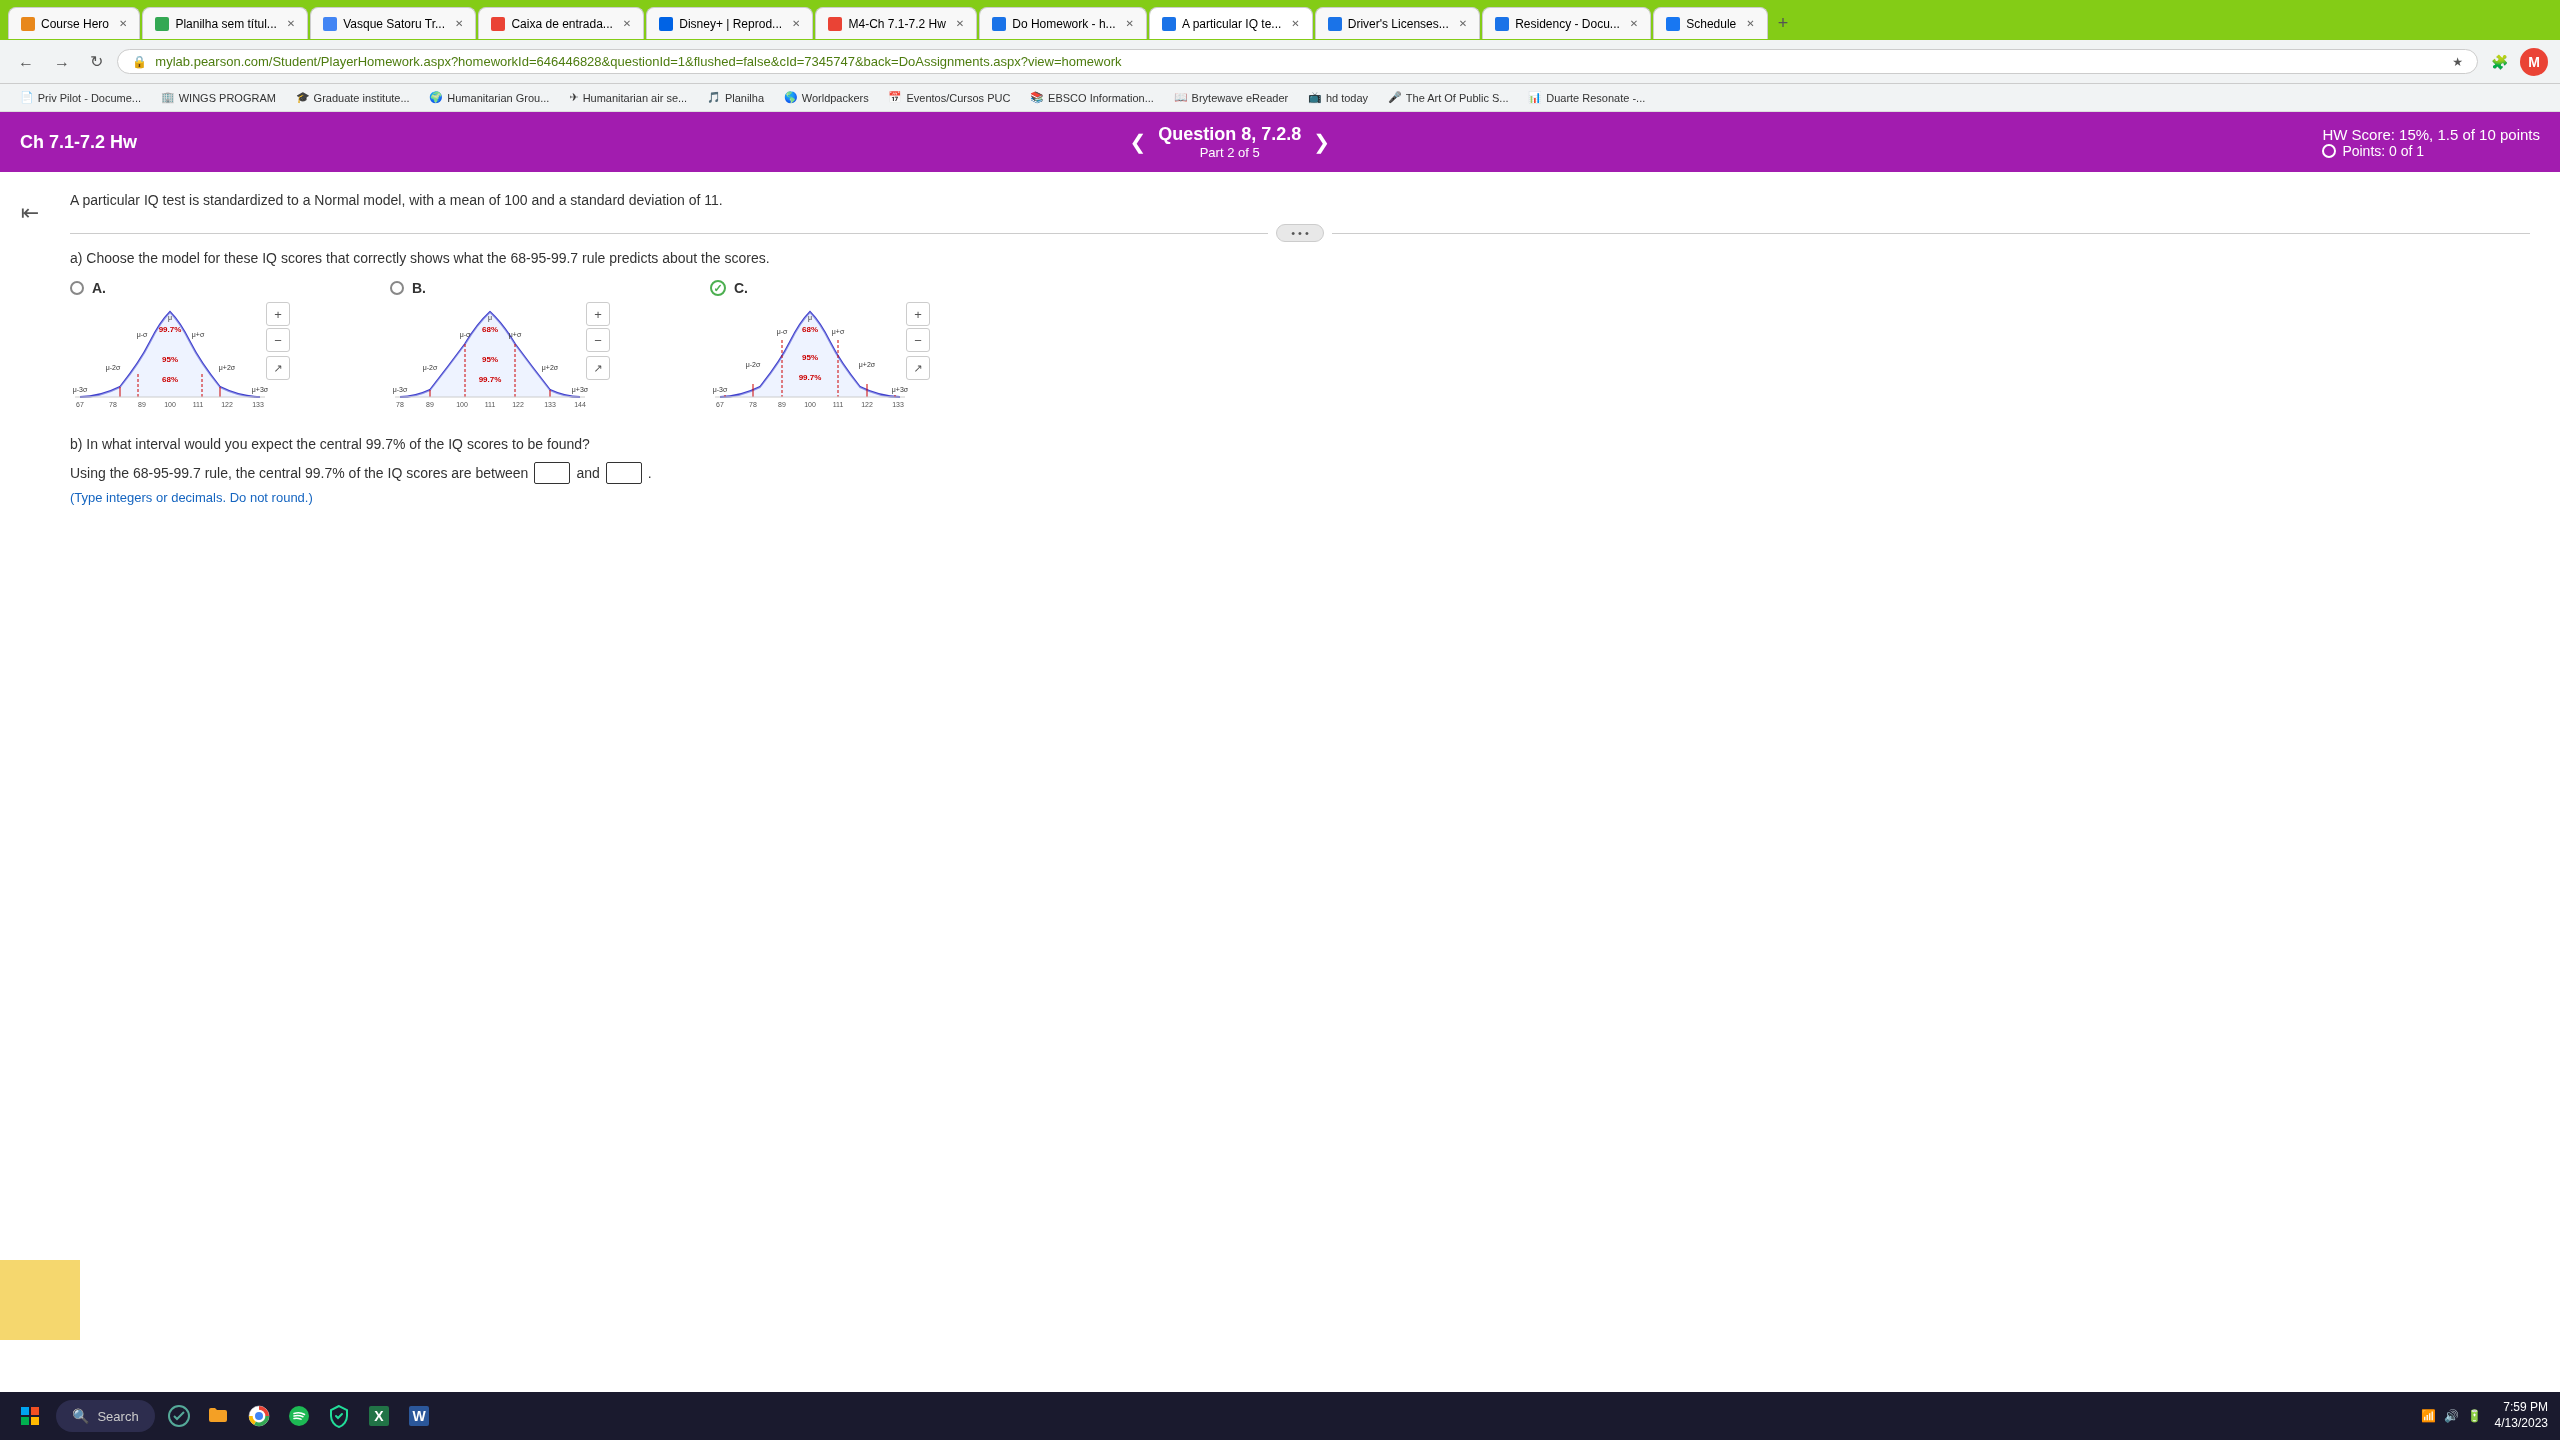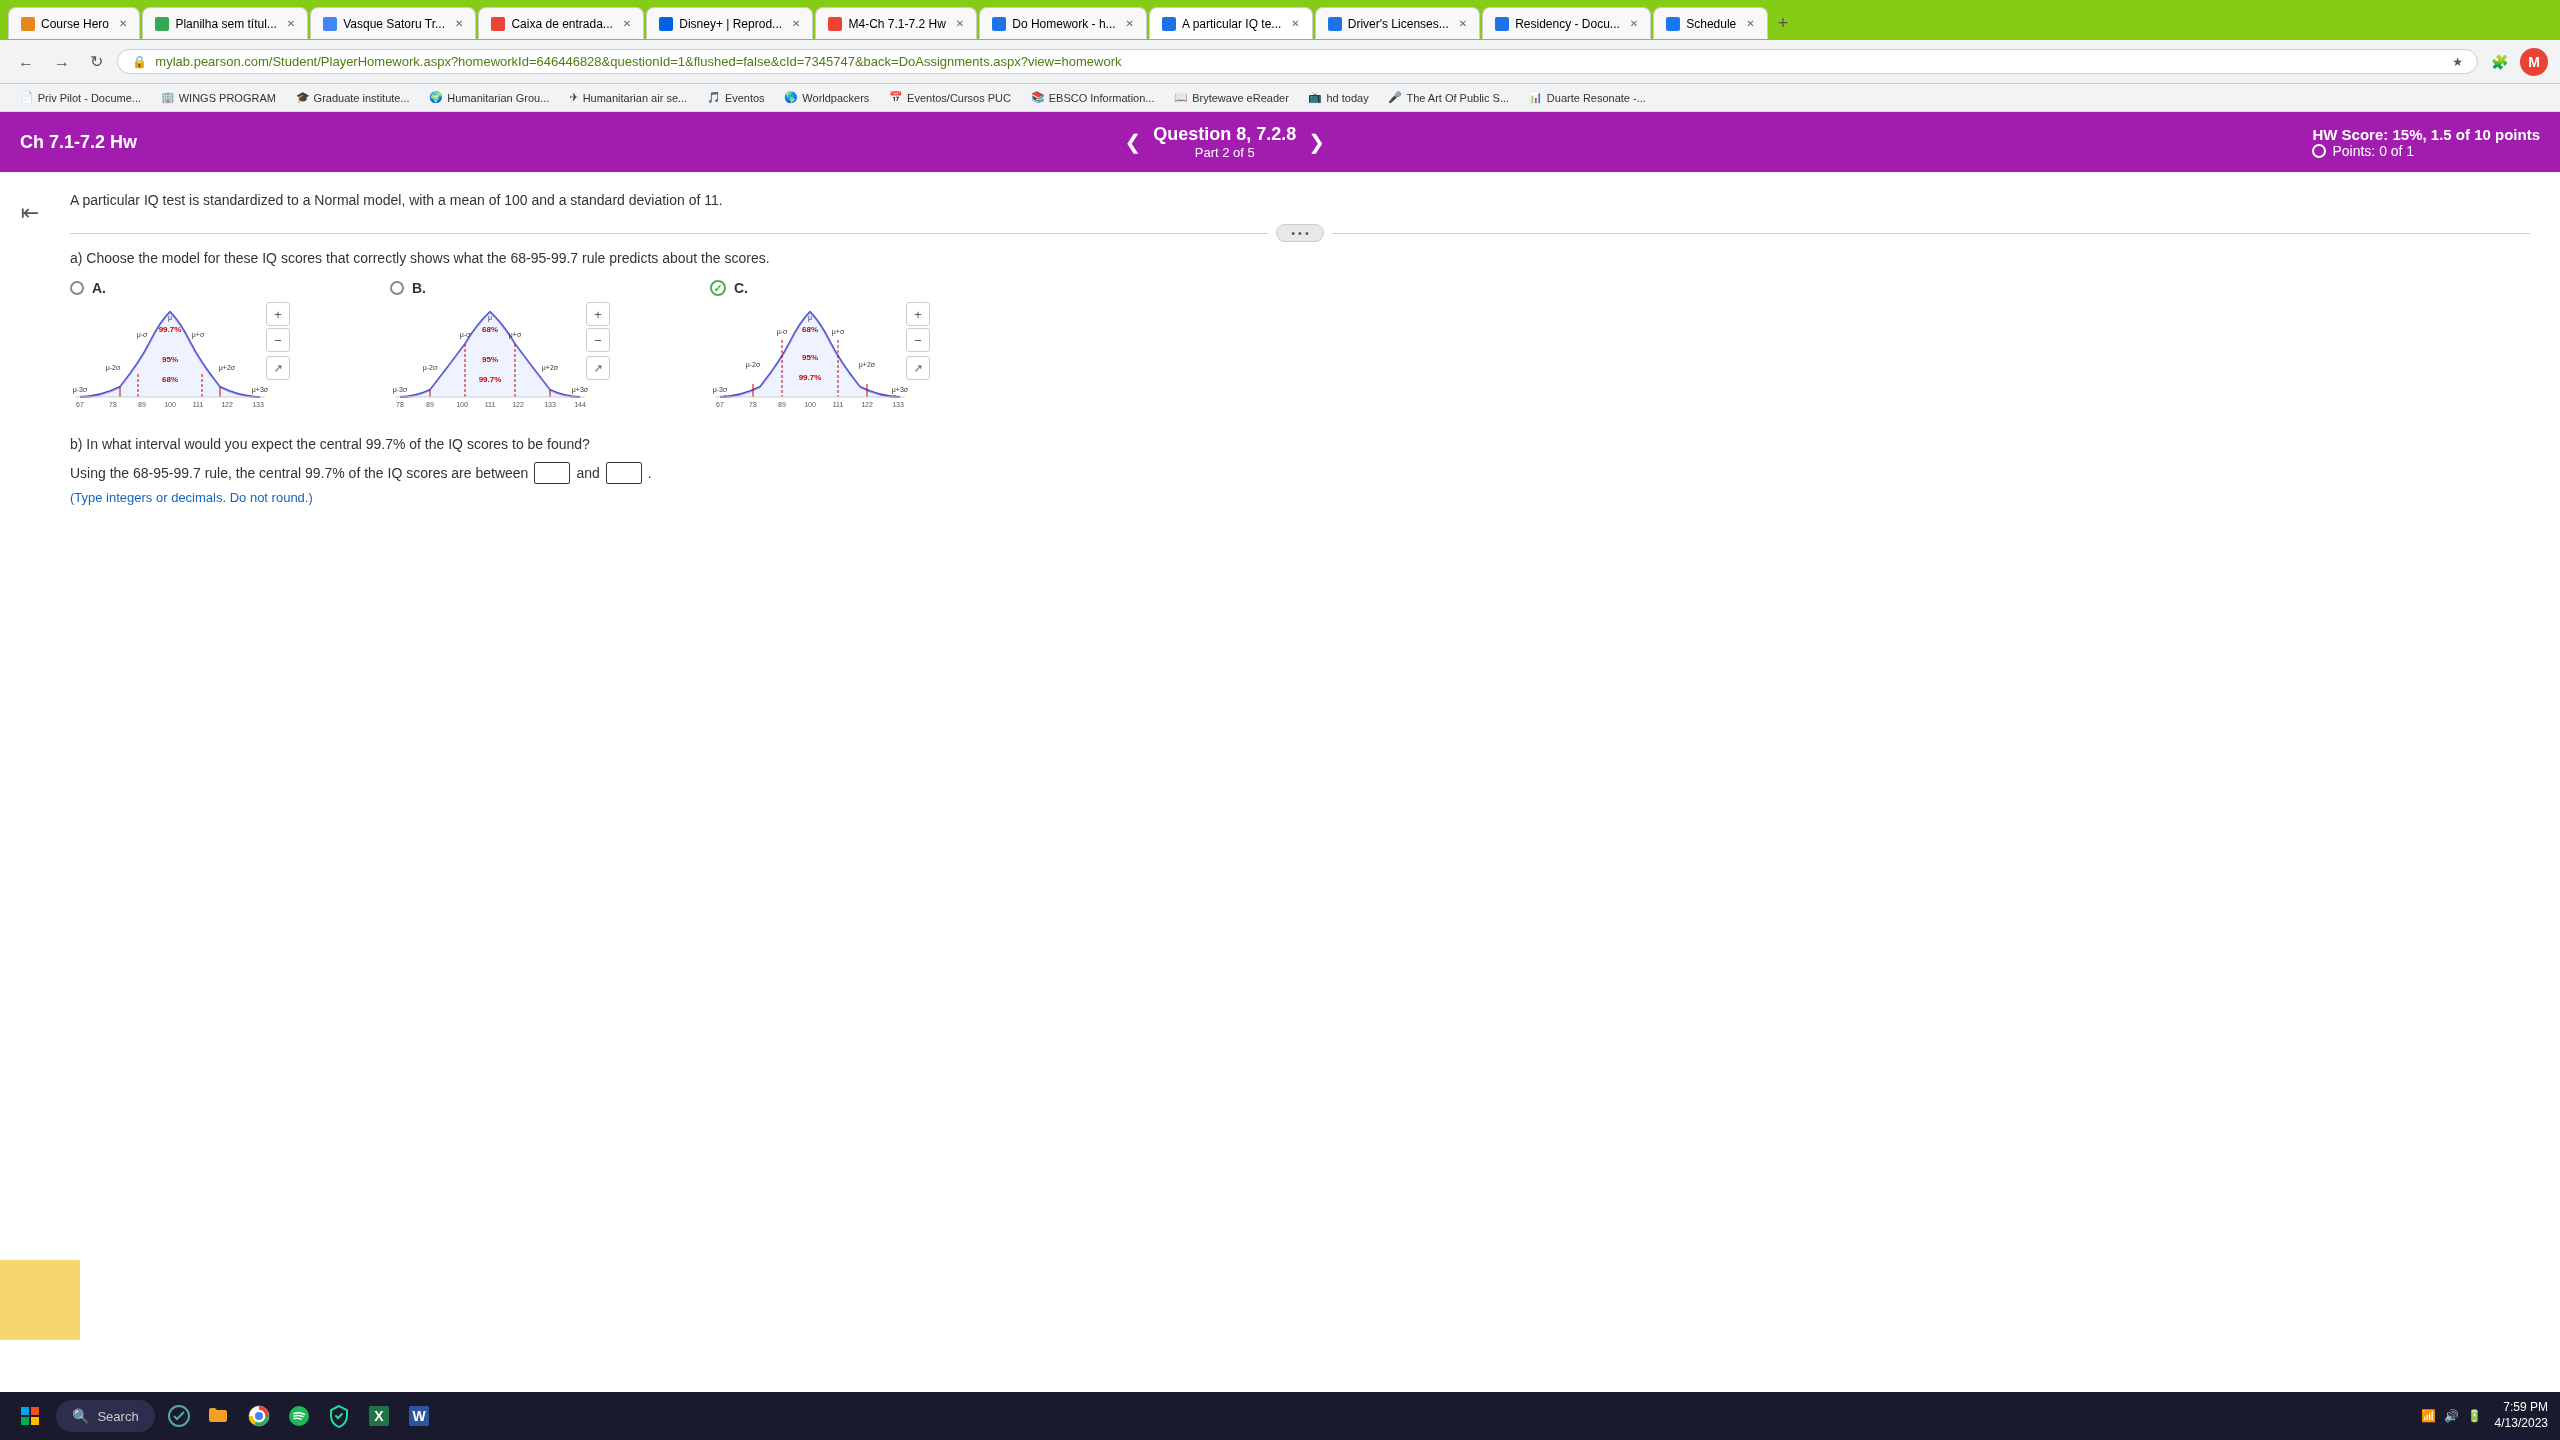--- a/index.html
+++ b/index.html
@@ -25,21 +25,21 @@
 
     
     .hw-header { background: #a21caf; display: flex; align-items: center; padding: 0 20px; height: 60px; }
     .hw-title { color: #fff; font-size: 18px; font-weight: bold; }
     .hw-nav { display: flex; align-items: center; gap: 12px; flex: 1; justify-content: center; }
     .hw-nav-btn { background: none; border: none; color: #fff; font-size: 20px; cursor: pointer; }
     .hw-question-info { text-align: center; color: #fff; }
     .hw-question-title { font-size: 18px; font-weight: bold; }
     .hw-question-sub { font-size: 13px; }
     .hw-score-info { text-align: right; color: #fff; margin-left: auto; }
-    .hw-score-line { font-size: 15px; font-weight: bold; }
+    .hw-score-line { font-size: 15px; font-weight: normal; }
     .hw-points-line { display: flex; align-items: center; gap: 6px; font-size: 14px; }
     .hw-points-circle { width: 14px; height: 14px; border-radius: 50%; border: 2px solid #fff; flex-shrink: 0; }
     .question-text { font-size: 14px; color: #333; margin-bottom: 16px; }
 
     
     .part-label { font-size: 14px; color: #333; margin-bottom: 12px; }
 
     
     .choices-row { display: flex; gap: 60px; align-items: flex-start; margin-top: 8px; }
     .choice-item { display: flex; flex-direction: column; gap: 6px; }
@@ -150,21 +150,21 @@
     <button class="nav-action-btn" style="background:#ea4335;color:#fff;font-weight:bold;">M</button>
   </div>
 </div>
 
 <div class="bookmarks-bar">
   <div class="bookmark-item">📄 <span style="font-size:11px;">Priv Pilot - Docume...</span></div>
   <div class="bookmark-item">🏢 <span style="font-size:11px;">WINGS PROGRAM</span></div>
   <div class="bookmark-item">🎓 <span style="font-size:11px;">Graduate institute...</span></div>
   <div class="bookmark-item">🌍 <span style="font-size:11px;">Humanitarian Grou...</span></div>
   <div class="bookmark-item">✈ <span style="font-size:11px;">Humanitarian air se...</span></div>
-  <div class="bookmark-item">🎵 <span style="font-size:11px;">Eventos</span></div>
+  <div class="bookmark-item">🎵 <span style="font-size:11px;">Planilha</span></div>
   <div class="bookmark-item">🌎 <span style="font-size:11px;">Worldpackers</span></div>
   <div class="bookmark-item">📅 <span style="font-size:11px;">Eventos/Cursos PUC</span></div>
   <div class="bookmark-item">📚 <span style="font-size:11px;">EBSCO Information...</span></div>
   <div class="bookmark-item">📖 <span style="font-size:11px;">Brytewave eReader</span></div>
   <div class="bookmark-item">📺 <span style="font-size:11px;">hd today</span></div>
   <div class="bookmark-item">🎤 <span style="font-size:11px;">The Art Of Public S...</span></div>
   <div class="bookmark-item">📊 <span style="font-size:11px;">Duarte Resonate -...</span></div>
 </div>
 
 <div class="content-area" style="position:relative;">

